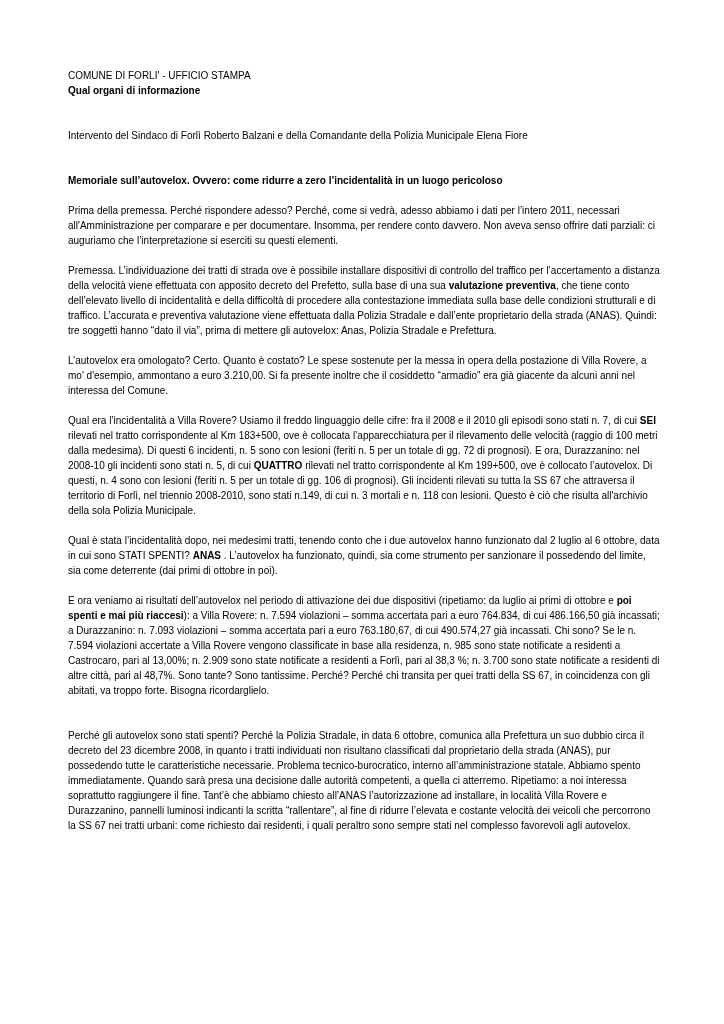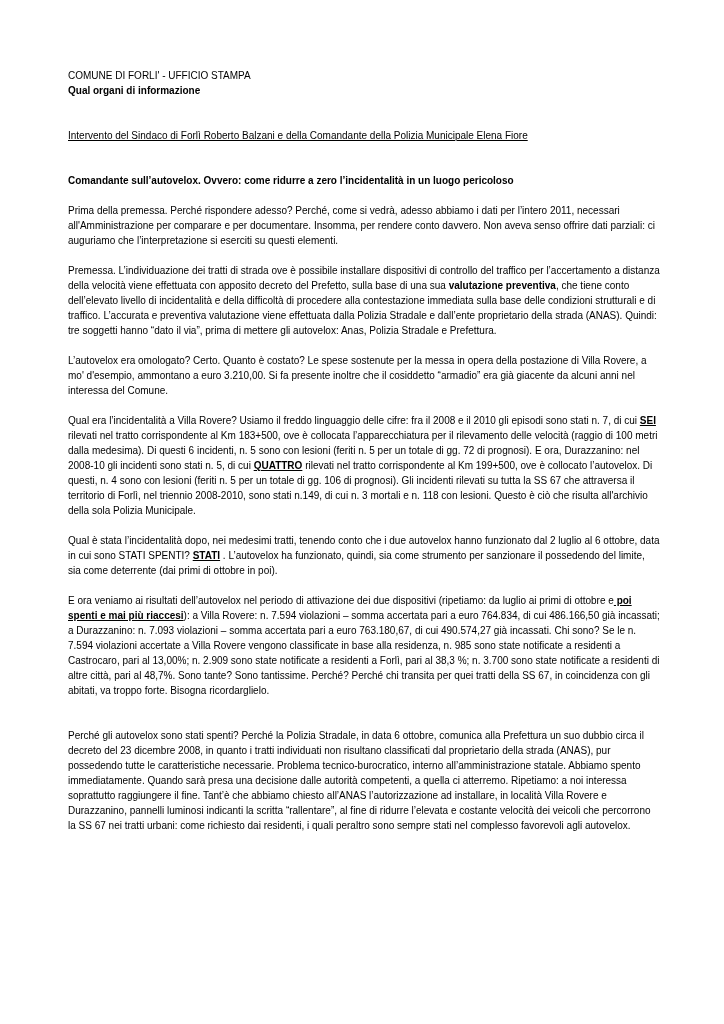--- a/index.html
+++ b/index.html
@@ -4,51 +4,51 @@
 <style>
   html, body { margin: 0; padding: 0; background: #ffffff; }
   body { width: 724px; height: 1024px; overflow: hidden; position: relative; }
   .page {
     position: absolute; left: 68px; top: 68px; width: 592px;
     font-family: "Liberation Sans", sans-serif;
     font-size: 10px; line-height: 15px; color: #000;
   }
   .p { margin: 0; }
   .bold { font-weight: bold; }
-  .u { text-decoration: underline; }
+  .u { }
   .gap-lg { height: 30px; }
   .gap-md { height: 15px; }
 </style>
 </head>
 <body>
 
 <div class="page">
   <p class="p">COMUNE DI FORLI' - UFFICIO STAMPA</p>
   <p class="p bold">Qual organi di informazione</p>
 
   <div class="gap-lg"></div>
   <p class="p u">Intervento del Sindaco di Forlì Roberto Balzani e della Comandante della Polizia Municipale Elena Fiore</p>
 
   <div class="gap-lg"></div>
-  <p class="p bold">Comandante sull’autovelox. Ovvero: come ridurre a zero l’incidentalità in un luogo pericoloso</p>
+  <p class="p bold">Memoriale sull’autovelox. Ovvero: come ridurre a zero l’incidentalità in un luogo pericoloso</p>
 
   <div class="gap-md"></div>
   <p class="p">Prima della premessa. Perché rispondere adesso? Perché, come si vedrà, adesso abbiamo i dati per l’intero 2011, necessari all'Amministrazione per comparare e per documentare. Insomma, per rendere conto davvero. Non aveva senso offrire dati parziali: ci auguriamo che l’interpretazione si eserciti su questi elementi.</p>
 
   <div class="gap-md"></div>
   <p class="p"><span>Premessa. L’individuazione dei tratti di strada ove è possibile installare dispositivi di controllo del traffico per l’accertamento a distanza della velocità viene effettuata con apposito decreto del Prefetto, sulla base di una sua </span><span class="bold">valutazione preventiva</span><span>, che tiene conto dell’elevato livello di incidentalità e della difficoltà di procedere alla contestazione immediata sulla base delle condizioni strutturali e di traffico. L’accurata e preventiva valutazione viene effettuata dalla Polizia Stradale e dall’ente proprietario della strada (ANAS). Quindi: tre soggetti hanno “dato il via”, prima di mettere gli autovelox: Anas, Polizia Stradale e Prefettura.</span></p>
 
   <div class="gap-md"></div>
   <p class="p">L’autovelox era omologato? Certo. Quanto è costato? Le spese sostenute per la messa in opera della postazione di Villa Rovere, a mo' d'esempio, ammontano a euro 3.210,00. Si fa presente inoltre che il cosiddetto “armadio” era già giacente da alcuni anni nel interessa del Comune.</p>
 
   <div class="gap-md"></div>
   <p class="p"><span>Qual era l’incidentalità a Villa Rovere? Usiamo il freddo linguaggio delle cifre: fra il 2008 e il 2010 gli episodi sono stati n. 7, di cui </span><span class="bold u">SEI</span><span> rilevati nel tratto corrispondente al Km 183+500, ove è collocata l’apparecchiatura per il rilevamento delle velocità (raggio di 100 metri dalla medesima). Di questi 6 incidenti, n. 5 sono con lesioni (feriti n. 5 per un totale di gg. 72 di prognosi). E ora, Durazzanino: nel 2008-10 gli incidenti sono stati n. 5, di cui </span><span class="bold u">QUATTRO</span><span> rilevati nel tratto corrispondente al Km 199+500, ove è collocato l’autovelox. Di questi, n. 4 sono con lesioni (feriti n. 5 per un totale di gg. 106 di prognosi). Gli incidenti rilevati su tutta la SS 67 che attraversa il territorio di Forlì, nel triennio 2008-2010, sono stati n.149, di cui n. 3 mortali e n. 118 con lesioni. Questo è ciò che risulta all'archivio della sola Polizia Municipale.</span></p>
 
   <div class="gap-md"></div>
-  <p class="p"><span>Qual è stata l’incidentalità dopo, nei medesimi tratti, tenendo conto che i due autovelox hanno funzionato dal 2 luglio al 6 ottobre, data in cui sono STATI SPENTI? </span><span class="bold u">STATI</span><span> . L’autovelox ha funzionato, quindi, sia come strumento per sanzionare il possedendo del limite, sia come deterrente (dai primi di ottobre in poi).</span></p>
+  <p class="p"><span>Qual è stata l’incidentalità dopo, nei medesimi tratti, tenendo conto che i due autovelox hanno funzionato dal 2 luglio al 6 ottobre, data in cui sono STATI SPENTI? </span><span class="bold u">ANAS</span><span> . L’autovelox ha funzionato, quindi, sia come strumento per sanzionare il possedendo del limite, sia come deterrente (dai primi di ottobre in poi).</span></p>
 
   <div class="gap-md"></div>
   <p class="p"><span>E ora veniamo ai risultati dell’autovelox nel periodo di attivazione dei due dispositivi (ripetiamo: da luglio ai primi di ottobre e</span><span class="bold u"> poi spenti e mai più riaccesi</span><span>): a Villa Rovere: n. 7.594 violazioni – somma accertata pari a euro 764.834, di cui 486.166,50 già incassati; a Durazzanino: n. 7.093 violazioni – somma accertata pari a euro 763.180,67, di cui 490.574,27 già incassati. Chi sono? Se le n. 7.594 violazioni accertate a Villa Rovere vengono classificate in base alla residenza, n. 985 sono state notificate a residenti a Castrocaro, pari al 13,00%; n. 2.909 sono state notificate a residenti a Forlì, pari al 38,3 %; n. 3.700 sono state notificate a residenti di altre città, pari al 48,7%. Sono tante? Sono tantissime. Perché? Perché chi transita per quei tratti della SS 67, in coincidenza con gli abitati, va troppo forte. Bisogna ricordarglielo.</span></p>
 
   <div class="gap-md"></div>
 
   <div class="gap-md"></div>
   <p class="p">Perché gli autovelox sono stati spenti? Perché la Polizia Stradale, in data 6 ottobre, comunica alla Prefettura un suo dubbio circa il decreto del 23 dicembre 2008, in quanto i tratti individuati non risultano classificati dal proprietario della strada (ANAS), pur possedendo tutte le caratteristiche necessarie. Problema tecnico-burocratico, interno all’amministrazione statale. Abbiamo spento immediatamente. Quando sarà presa una decisione dalle autorità competenti, a quella ci atterremo. Ripetiamo: a noi interessa soprattutto raggiungere il fine. Tant’è che abbiamo chiesto all’ANAS l’autorizzazione ad installare, in località Villa Rovere e Durazzanino, pannelli luminosi indicanti la scritta “rallentare”, al fine di ridurre l’elevata e costante velocità dei veicoli che percorrono la SS 67 nei tratti urbani: come richiesto dai residenti, i quali peraltro sono sempre stati nel complesso favorevoli agli autovelox.</p>
 </div>
 

